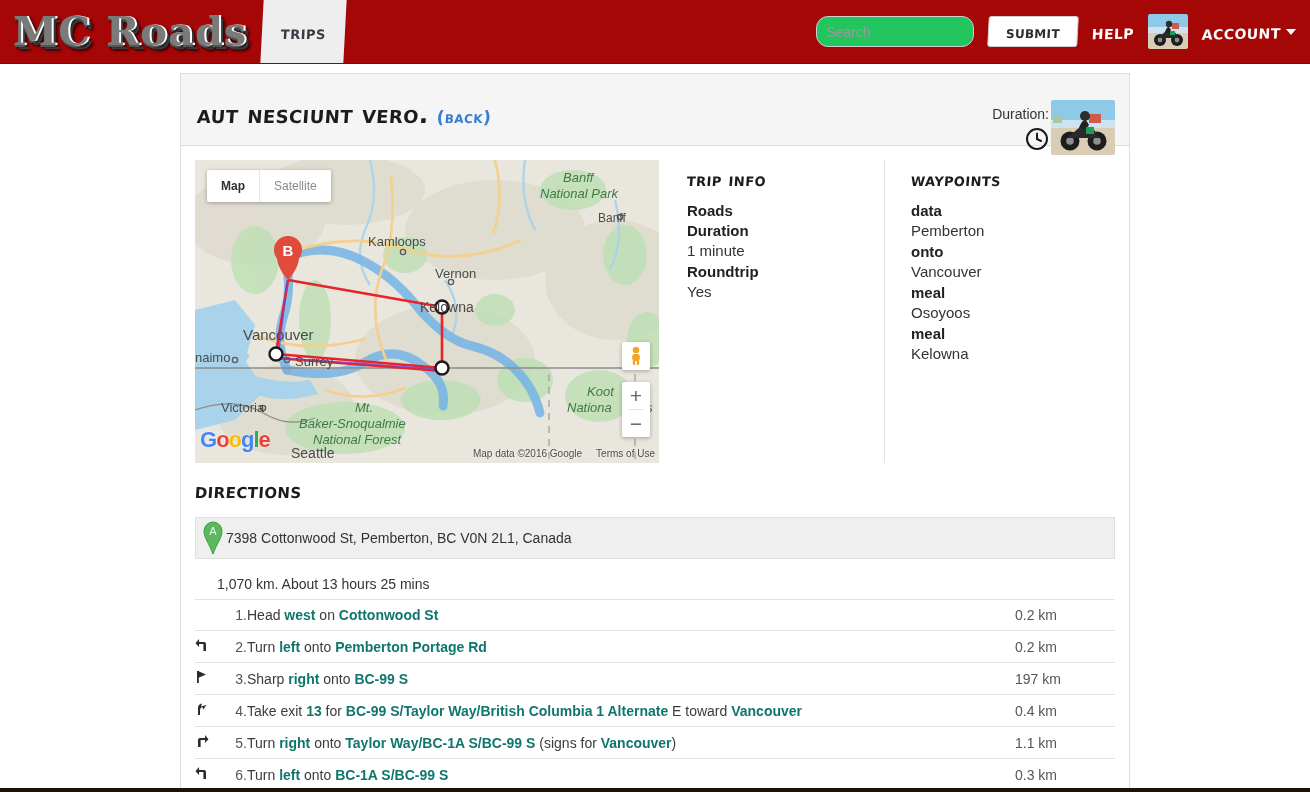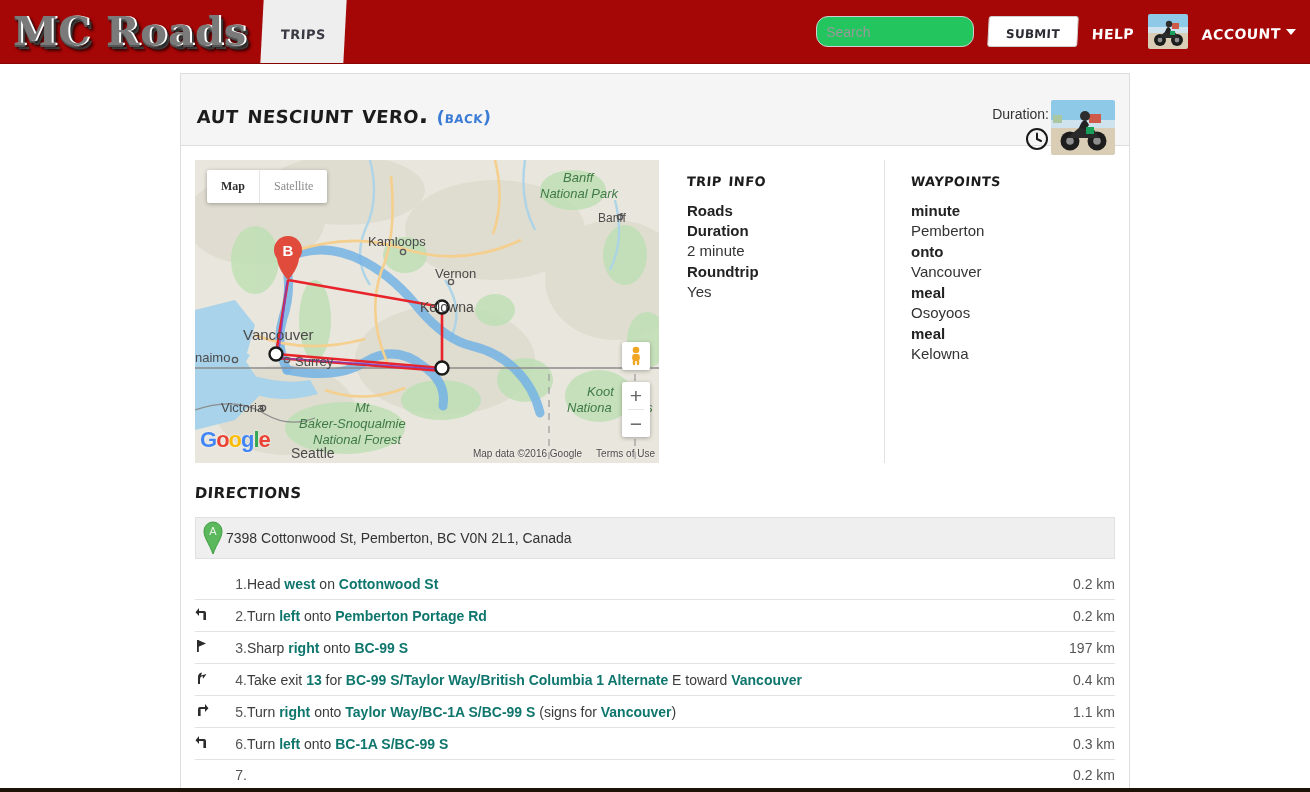--- a/index.html
+++ b/index.html
@@ -180,21 +180,21 @@
     border-radius:2px;
     box-shadow:0 1px 4px rgba(0,0,0,.3);
     z-index:6;
     overflow:hidden;
   }
   .map-ctrl-type div{
     padding:9px 14px;
     font-size:12px;
     color:#8a8a8a;
     cursor:pointer;
-    font-family:Liberation Serif, serif;
+    font-family:Liberation Sans, sans-serif;
   }
   .map-ctrl-type div.active{ color:#2f2f2f; font-weight:bold; border-right:1px solid #e6e6e6;}
   .pegman{
     position:absolute; right:9px; top:182px;
     width:28px;height:28px;
     background:#fff;
     box-shadow:0 1px 4px rgba(0,0,0,.3);
     border-radius:2px;
     z-index:6;
     display:flex;align-items:center;justify-content:center;
@@ -287,21 +287,21 @@
     color:#3b3b3b;
   }
   table.dir-table td{
     border-bottom:1px solid #e3e3e3;
     padding:7px 0;
     vertical-align:middle;
   }
   td.ic{ width:26px; text-align:left; padding-left:14px;}
   td.num{ width:26px; text-align:right; color:#555; padding-right:7px;}
   td.txt{ }
-  td.dist{ width:100px; text-align:right; color:#555; padding-right:6px;}
+  td.dist{ width:100px; text-align:left; color:#555; padding-right:6px;}
   .b{ font-weight:bold; color:#0f766e;text-align:center; }
   .bottom-strip{
     position:absolute; left:0; bottom:0; width:1310px; height:4px;
     background:#1d1208;
   }
 </style>
 </head>
 <body>
 
 <div class="navbar">
@@ -518,28 +518,28 @@
       <div class="attrib">
         <span>Map data ©2016 Google</span>
         <span>Terms of Use</span>
       </div>
     </div>
 
     <div class="info-col">
       <div class="sec-head">Trip Info</div>
       <div class="kv-key">Roads</div>
       <div class="kv-key">Duration</div>
-      <div class="kv-val">2 minute</div>
+      <div class="kv-val">1 minute</div>
       <div class="kv-key">Roundtrip</div>
       <div class="kv-val">Yes</div>
     </div>
 
     <div class="info-col second">
       <div class="sec-head">Waypoints</div>
-      <div class="kv-key">minute</div>
+      <div class="kv-key">data</div>
       <div class="kv-val">Pemberton</div>
       <div class="kv-key">onto</div>
       <div class="kv-val">Vancouver</div>
       <div class="kv-key">meal</div>
       <div class="kv-val">Osoyoos</div>
       <div class="kv-key">meal</div>
       <div class="kv-val">Kelowna</div>
     </div>
   </div>
 
@@ -549,20 +549,21 @@
     <div class="addr-bar">
       <span class="pin-a">
         <svg width="20" height="34" viewBox="0 0 20 34">
           <path d="M10 33 C6 22, 1 17, 1 10 A9 9 0 0 1 19 10 C19 17, 14 22, 10 33 Z" fill="#5cb85c" stroke="#3f9c3f" stroke-width="1"></path>
           <text x="10" y="14" font-family="Liberation Sans, sans-serif" font-size="11" fill="#e8f5e8" text-anchor="middle">A</text>
         </svg>
       </span>
       <span>7398 Cottonwood St, Pemberton, BC V0N 2L1, Canada</span>
     </div>
 
+    <div class="dir-summary">1,070 km. About 13 hours 25 mins</div>
 
     <table class="dir-table">
       <tbody>
         <tr>
           <td class="ic"></td>
           <td class="num">1.</td>
           <td class="txt"><span>Head <b class="b">west</b> on <b class="b">Cottonwood St</b></span></td>
           <td class="dist">0.2 km</td>
         </tr>
         <tr>

